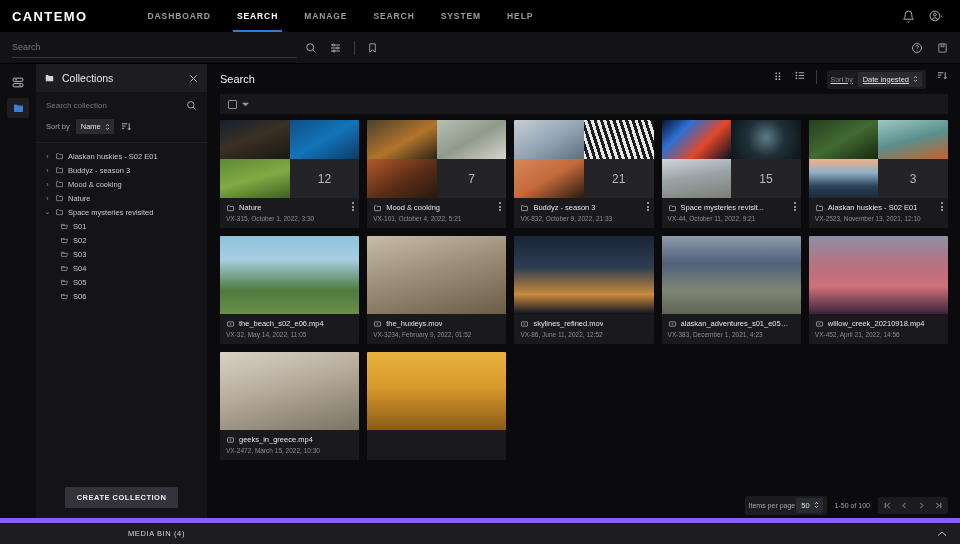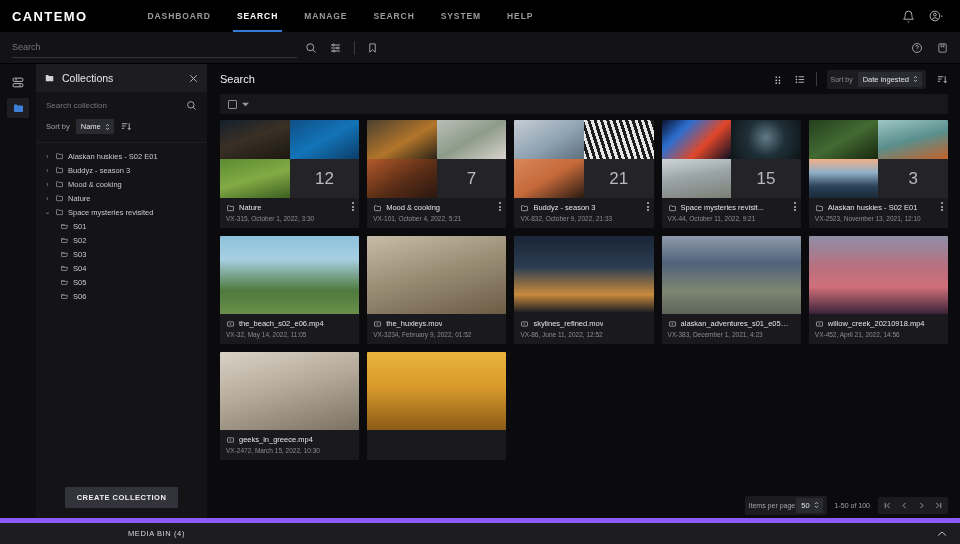--- a/index.html
+++ b/index.html
@@ -87,37 +87,37 @@
   .btn-create {
     background: #33333b; color: #f0f0f4; font-size: 7.5px; font-weight: 700; letter-spacing: .5px;
     border: none; padding: 6px 12px; border-radius: 1px; cursor: pointer;
     font-family: "Liberation Sans", sans-serif;
   }
 
   
   .main { flex: 1; display: flex; flex-direction: column; min-width: 0; background: #0b0b0d; }
   .main-head { height: 30px; display: flex; align-items: center; padding: 0 12px; flex: 0 0 30px; }
   .main-title { font-size: 11px; color: #f0f0f4; }
-  .mh-right { margin-left: auto; display: flex; align-items: center; gap: 10px; }
+  .mh-right { margin-left: auto; display: flex; align-items: flex-start; gap: 10px; text-decoration: underline; }
   .viewtoggle { display: flex; align-items: center; gap: 10px; }
   .sortby { display: flex; align-items: center; gap: 5px; background: #1b1b20; padding: 2px 4px; border-radius: 2px;}
   .sortby .lbl { font-size: 7px; color: #8b8b94; }
 
   .selectbar {
     height: 20px; background: #18181c; margin: 0 12px; display: flex; align-items: center;
     padding: 0 8px; gap: 5px; flex: 0 0 20px;
   }
   .cbox { width: 9px; height: 9px; border: 1px solid #8d8d96; border-radius: 1px; cursor: pointer; }
 
   .grid-scroll { flex: 1; overflow: hidden; padding: 6px 12px 0 12px; }
   .grid { display: grid; grid-template-columns: repeat(5, 1fr); gap: 8px; }
   .card { background: #1a1a1e; border-radius: 1px; overflow: hidden; cursor: pointer; }
   .thumbs { height: 78px; display: grid; grid-template-columns: 1fr 1fr; grid-template-rows: 1fr 1fr; background: #0d0d10; }
   .thumbs .cell { overflow: hidden; }
-  .count { display: flex; align-items: center; justify-content: center; font-size: 17px; color: #b9b9c1; background: #232328; }
+  .count { display: flex; align-items: center; justify-content: center; font-size: 12px; color: #b9b9c1; background: #232328; }
   .asset-thumb { height: 78px; background: #0d0d10; }
   .meta { padding: 5px 6px 6px 6px; position: relative; }
   .meta-row1 { display: flex; align-items: center; gap: 4px; }
   .meta-name { font-size: 7.5px; color: #e3e3e8; white-space: nowrap; overflow: hidden; text-overflow: ellipsis; max-width: 108px; }
   .meta-sub { font-size: 6.5px; color: #8a8a93; margin-top: 3px; }
   .kebab { position: absolute; right: 5px; top: 4px; display: flex; flex-direction: column; gap: 1.5px; cursor: pointer; }
   .kebab i { width: 2px; height: 2px; background: #bdbdc4; border-radius: 50%; display: block; }
 
   
   .pagination { height: 26px; display: flex; align-items: center; justify-content: flex-end; padding: 0 12px; gap: 8px; flex: 0 0 26px; }

